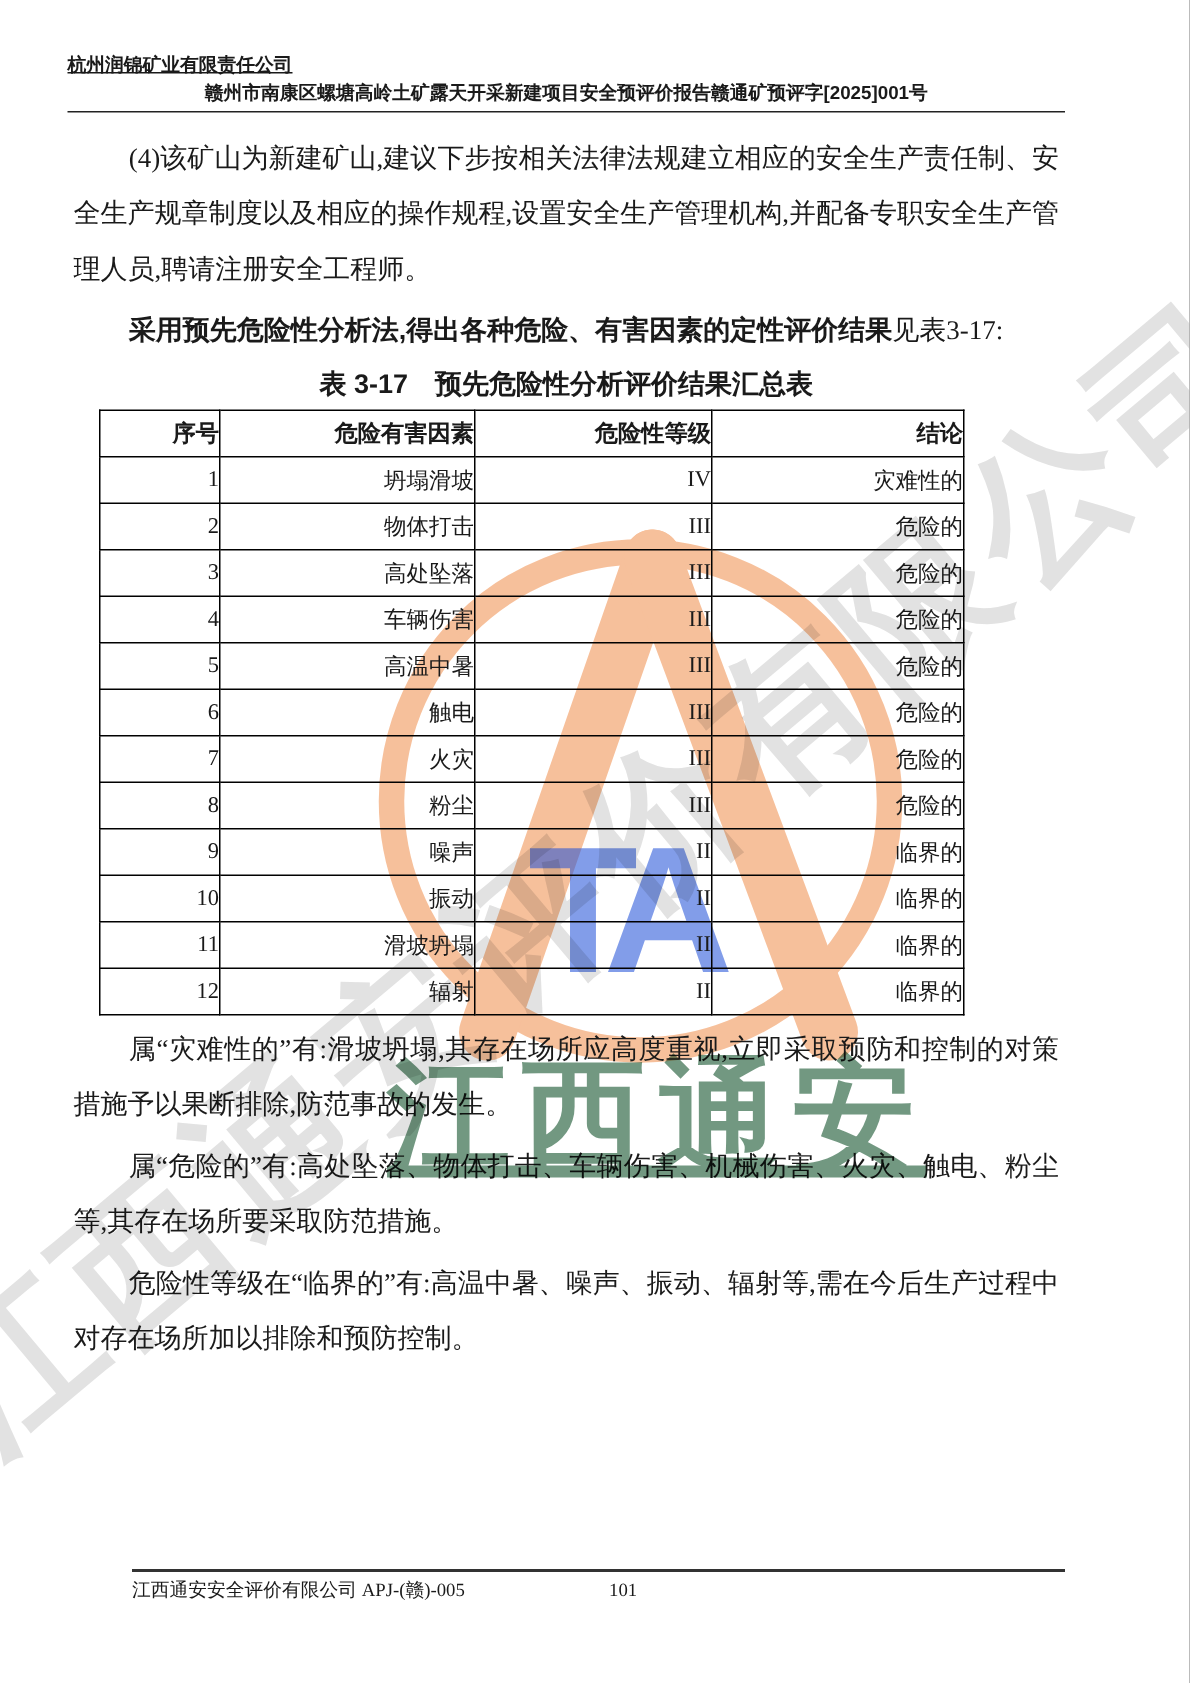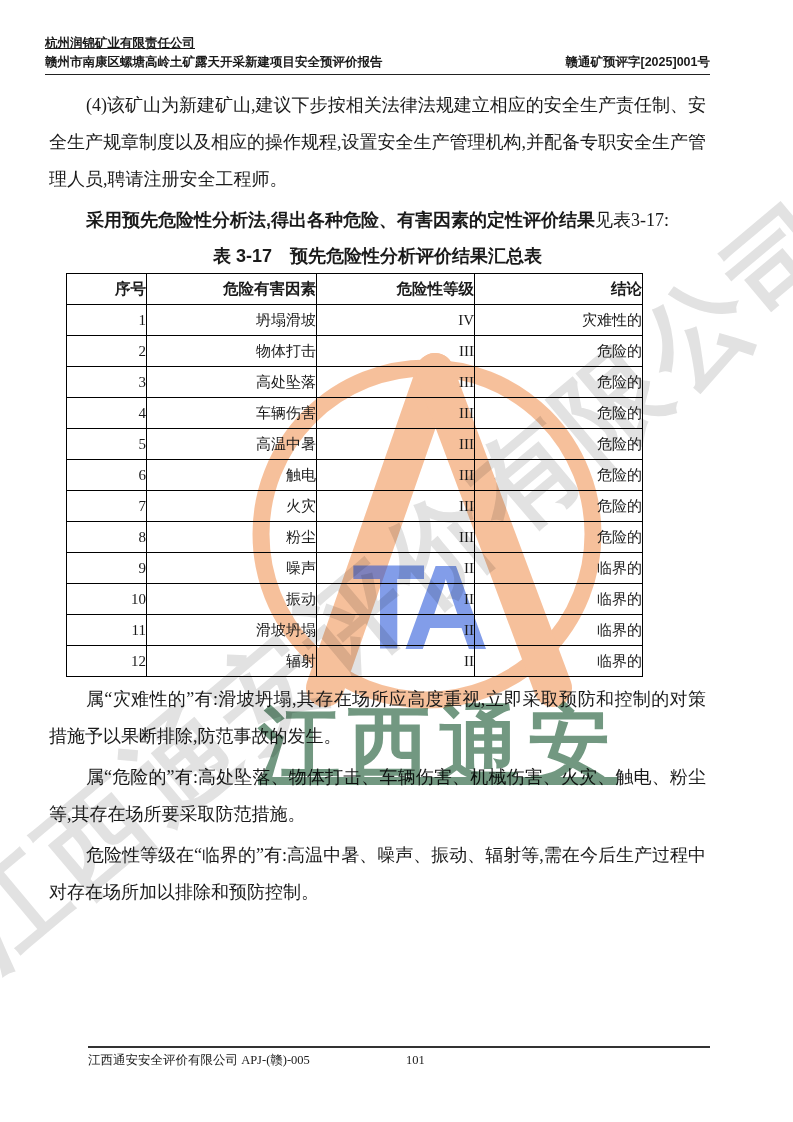--- a/index.html
+++ b/index.html
@@ -37,21 +37,21 @@
   .content{
     position:relative;z-index:1;
     padding:34px 83px 0 45px;
   }
   .hdr{
     font-family:"Liberation Sans",sans-serif;
     font-size:12.5px;font-weight:bold;line-height:19px;
   }
   .hdr-line1{text-decoration:underline;display:inline-block;}
   .hdr-line2{
-    display:flex;justify-content:space-between;
+    display:flex;justify-content:center;
     border-bottom:1.5px solid #222;padding-bottom:2px;
   }
   .body-p{
     margin:4px;font-size:18px;line-height:37px;
     text-align:justify;text-indent:2.05em;
   }
   .body-p .b{font-family:"Liberation Sans",sans-serif;font-weight:bold;}
   .first-p{margin-top:12px;}
   .tbl-caption{
     margin:3px 0 4px 0;text-align:center;

